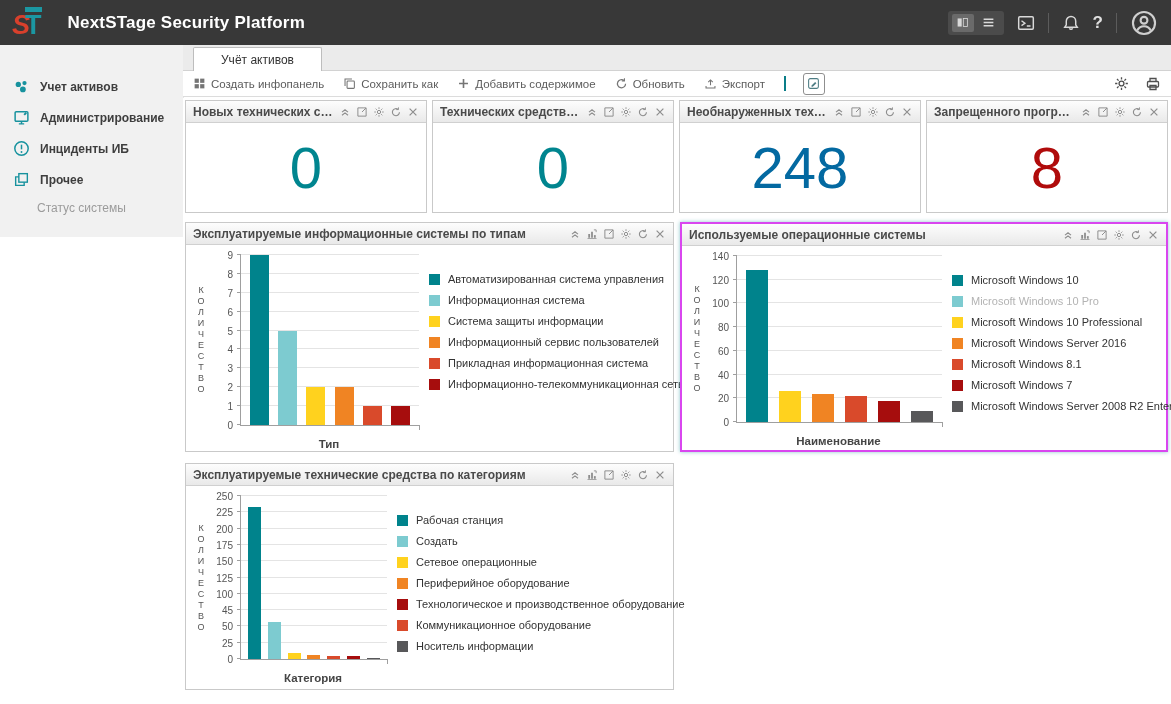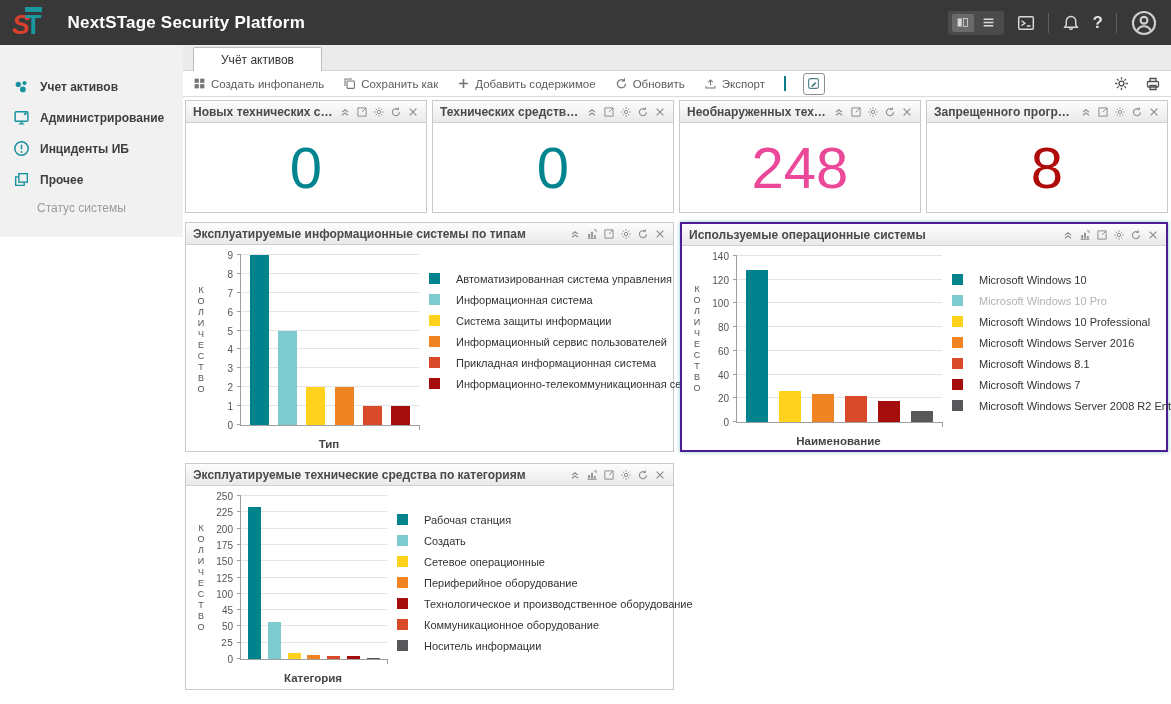--- a/index.html
+++ b/index.html
@@ -45,21 +45,21 @@
   .view-select .val{font-size:11.5px;color:#333;display:flex;align-items:center;padding:0 8px;width:132px;}
   .view-select .chev{border-left:1px solid #8f8f8f;width:18px;display:flex;align-items:center;justify-content:center;color:#00848e;}
   .edit-view{width:20px;height:20px;border:1px solid #8f8f8f;border-radius:3px;margin-left:5px;display:flex;
              align-items:center;justify-content:center;color:#4e7d84;cursor:pointer;}
   #toolbar-right{margin-left:auto;display:flex;align-items:center;gap:16px;color:#4f4f4f;}
   #toolbar-right .tb-ico{color:#4f4f4f;}
 
   
   #content{position:absolute;left:183px;top:98px;width:988px;height:606px;background:#fff;}
   .panel{position:absolute;background:#fff;border:1px solid #c9c9c9;box-sizing:border-box;}
-  .panel.selected{border:2px solid #4c1d95;box-shadow:0 0 4px rgba(0,132,142,.45);}
+  .panel.selected{border:2px solid #d946ef;box-shadow:0 0 4px rgba(0,132,142,.45);}
   .panel-header{height:22px;background:linear-gradient(#fdfdfd,#e9e9e9);border-bottom:1px solid #d0d0d0;
                 display:flex;align-items:center;padding:0 7px;box-sizing:border-box;}
   .panel-title{flex:1;font-size:12px;font-weight:bold;color:#4a4a4a;white-space:nowrap;overflow:hidden;text-overflow:ellipsis;}
   .panel-icons{display:flex;align-items:center;gap:5px;color:#8d8d8d;margin-left:6px;}
   .panel-icons span{display:flex;cursor:pointer;}
 
   .kpi-body{display:flex;align-items:center;justify-content:center;height:calc(100% - 22px);}
   .kpi-value{font-size:58px;line-height:1;}
 
   .chart-body{display:flex;padding:10px 2px 0 8px;box-sizing:border-box;}
@@ -68,21 +68,21 @@
   .plotcol{margin-left:32px;}
   .plot{position:relative;border-left:1px solid #9f9f9f;border-bottom:1px solid #9f9f9f;box-sizing:content-box;}
   .plot::after{content:'';position:absolute;right:-1px;bottom:-5px;width:1px;height:5px;background:#9f9f9f;}
   .grid{position:absolute;left:0;right:0;height:0;border-top:1px solid #e4e4e4;}
   .ytick{position:absolute;right:calc(100% + 8px);transform:translateY(50%);font-size:10px;color:#555;white-space:nowrap;}
   .ymark{position:absolute;left:-4px;width:4px;height:0;border-top:1px solid #9f9f9f;}
   .bars{position:absolute;left:0;right:0;top:0;bottom:0;display:flex;align-items:flex-end;justify-content:space-around;padding:0 4px;}
   .bar{cursor:pointer;}
   .xlab{text-align:center;font-size:11.5px;font-weight:bold;color:#454545;margin-top:12px;}
   .legend{margin-left:10px;margin-top:18px;}
-  .legend-item{display:flex;align-items:flex-start;gap:16px;margin-bottom:9px;cursor:pointer;}
+  .legend-item{display:flex;align-items:center;gap:8px;margin-bottom:9px;cursor:pointer;}
   .legend-sq{width:11px;height:11px;flex:none;}
   .legend-label{font-size:11px;color:#333;white-space:nowrap;}
   .legend-item.disabled .legend-label{color:#b3b3b3;}
 
   svg{display:block;}
 </style>
 </head>
 <body>
 
 <div id="topbar">
@@ -424,21 +424,21 @@
           <span>
             <svg viewBox="0 0 16 16" width="12" height="12">
               <g stroke="currentColor" stroke-width="1.6" fill="none">
                 <path d="M3.5 3.5l9 9M12.5 3.5l-9 9"></path>
               </g>
             </svg>
           </span>
         </div>
       </div>
       <div class="kpi-body">
-        <div class="kpi-value" style="color: #ec4899;">248</div>
+        <div class="kpi-value" style="color: #0369a1;">248</div>
       </div>
     </div>
     <div class="panel" style="left: 743px; top: 2px; width: 242px; height: 113px;">
       <div class="panel-header">
         <div class="panel-title">Запрещенного программного ...</div>
         <div class="panel-icons">
           <span>
             <svg viewBox="0 0 16 16" width="12" height="12">
               <g fill="none" stroke="currentColor" stroke-width="1.6">
                 <path d="M4 8.2 8 5l4 3.2M4 12.4 8 9.2l4 3.2"></path>
@@ -790,21 +790,21 @@
         </div>
       </div>
       <div class="chart-body">
         <div class="ylab" style="height: 163px;">КОЛИЧЕСТВО</div>
         <div class="plotcol">
           <div class="plot" style="width: 146px; height: 163px;">
             <div class="ymark" style="bottom: 0%;"></div>
             <span class="ytick" style="bottom: 0%;">0</span>
             <div class="grid" style="bottom: 10%;"></div>
             <div class="ymark" style="bottom: 10%;"></div>
-            <span class="ytick" style="bottom: 10%; font-family: Liberation Mono, monospace;">25</span>
+            <span class="ytick" style="bottom: 10%;">25</span>
             <div class="grid" style="bottom: 20%;"></div>
             <div class="ymark" style="bottom: 20%;"></div>
             <span class="ytick" style="bottom: 20%;">50</span>
             <div class="grid" style="bottom: 30%;"></div>
             <div class="ymark" style="bottom: 30%;"></div>
             <span class="ytick" style="bottom: 30%;">45</span>
             <div class="grid" style="bottom: 40%;"></div>
             <div class="ymark" style="bottom: 40%;"></div>
             <span class="ytick" style="bottom: 40%;">100</span>
             <div class="grid" style="bottom: 50%;"></div>

